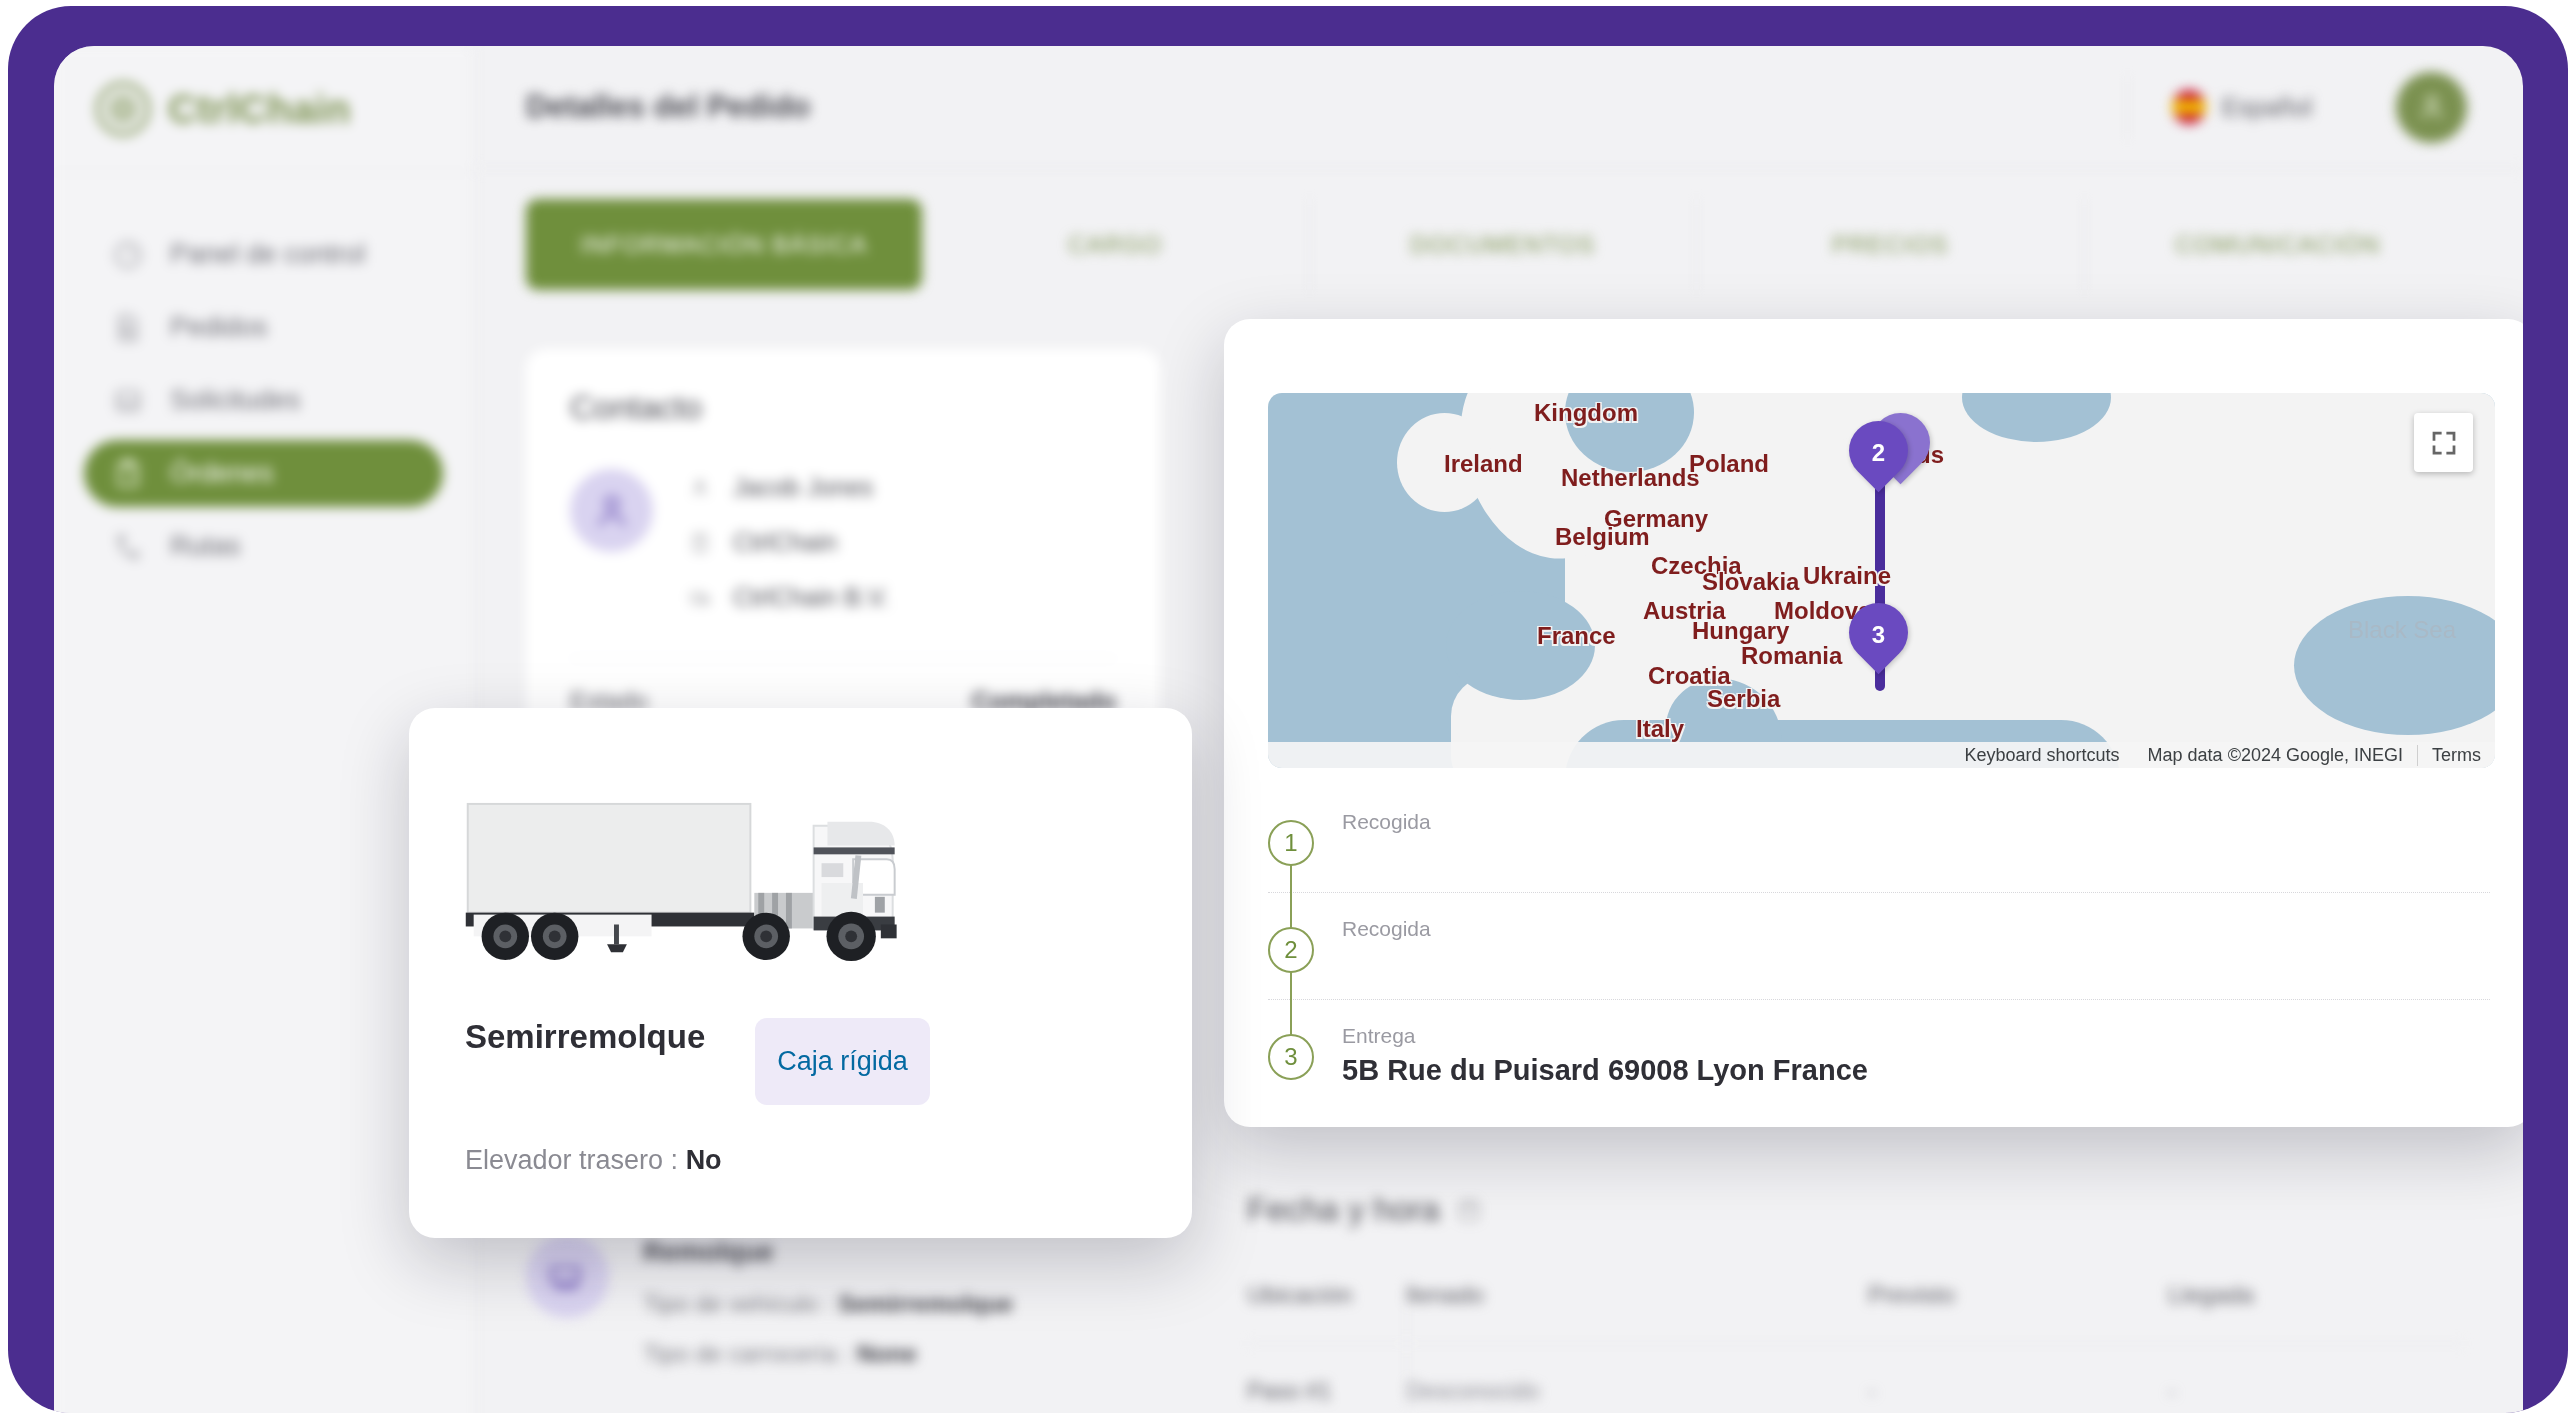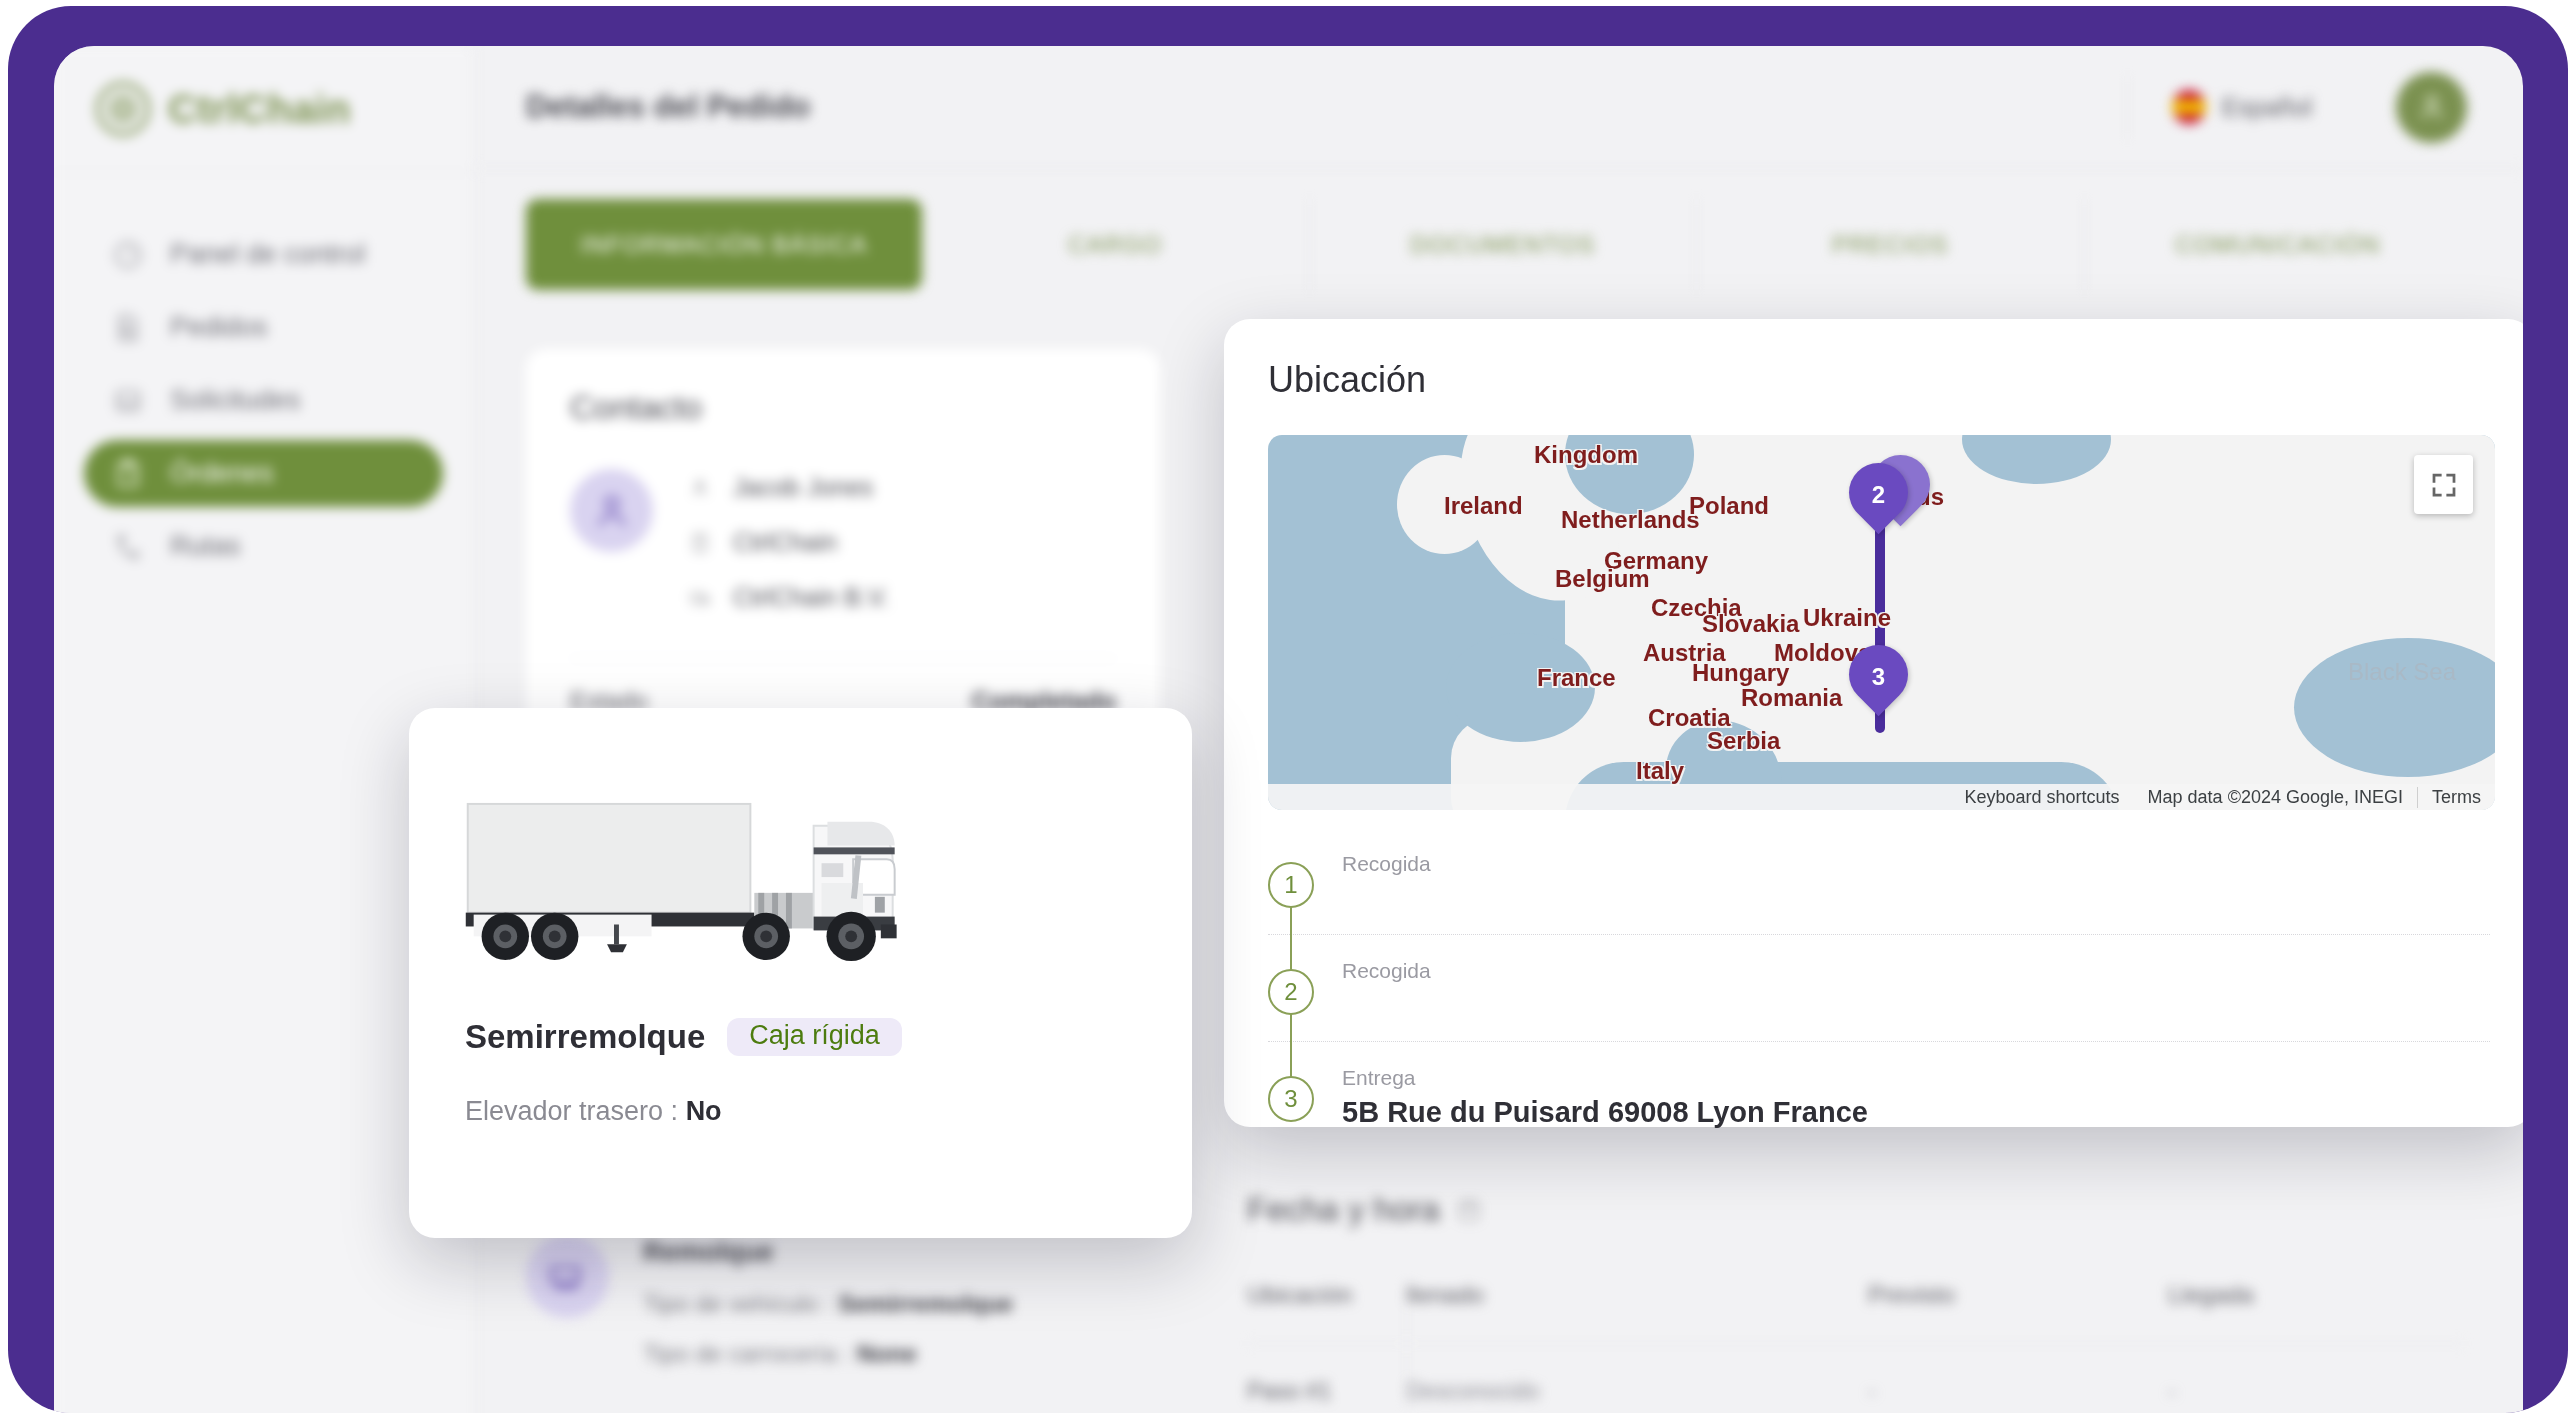--- a/index.html
+++ b/index.html
@@ -249,22 +249,22 @@
     width: 783px; height: 530px;
     background: #ffffff; border-radius: 26px;
     box-shadow: 0 24px 69px rgba(20,20,40,.22);
     padding: 48px 56px;
   }
   #vehiculo h2 { font-size: 38px; color: #2f2f36; font-weight: normal; }
   #truck { margin: 42px 0 0 0; width: 466px; height: 168px; }
   #veh-row { display: flex; gap: 22px; margin-top: 48px; }
   #veh-type { font-size: 33px; font-weight: bold; color: #2f2f36; }
   #veh-chip {
-    background: #eeeaf8; color: #4d7c0f; font-size: 27px;
-    padding: 2px 22px; border-radius: 12px;
+    background: #eeeaf8; color: #0369a1; font-size: 27px;
+    padding: 28px 22px; border-radius: 12px; margin-left: 28px;
   }
   #veh-lift { margin-top: 40px; font-size: 27px; color: #8a8a92; }
   #veh-lift b { color: #2f2f36; }
 </style>
 </head>
 <body>
 
 <div id="frame">
   <div id="frame-inner">
 
@@ -429,21 +429,20 @@
               <td>-</td>
               <td>-</td>
             </tr>
               </tbody>
           </table>
         </div>
       </section>
     </div>
 
     <div id="ubicacion">
-      <h2>Ubicación</h2>
 
       <div id="map">
 
         <div class="landmass" style="left:297px;top:-30px;width:952px;height:426px;border-radius:69px 30px 0 0;"></div>
         <div class="landmass" style="left:196px;top:-40px;width:149px;height:208px;border-radius:40% 50% 30% 60%;transform:rotate(-8deg);"></div>
         <div class="landmass" style="left:129px;top:20px;width:95px;height:99px;border-radius:50%;"></div>
         <div class="landmass" style="left:367px;top:-69px;width:248px;height:119px;border-radius:59px;"></div>
         <div class="landmass" style="left:183px;top:283px;width:228px;height:119px;border-radius:40px;"></div>
         <div class="landmass" style="left:352px;top:297px;width:57px;height:119px;border-radius:30px;transform:rotate(22deg);"></div>
         <div class="sea-patch" style="left:297px;top:-40px;width:129px;height:119px;border-radius:50%;"></div>

